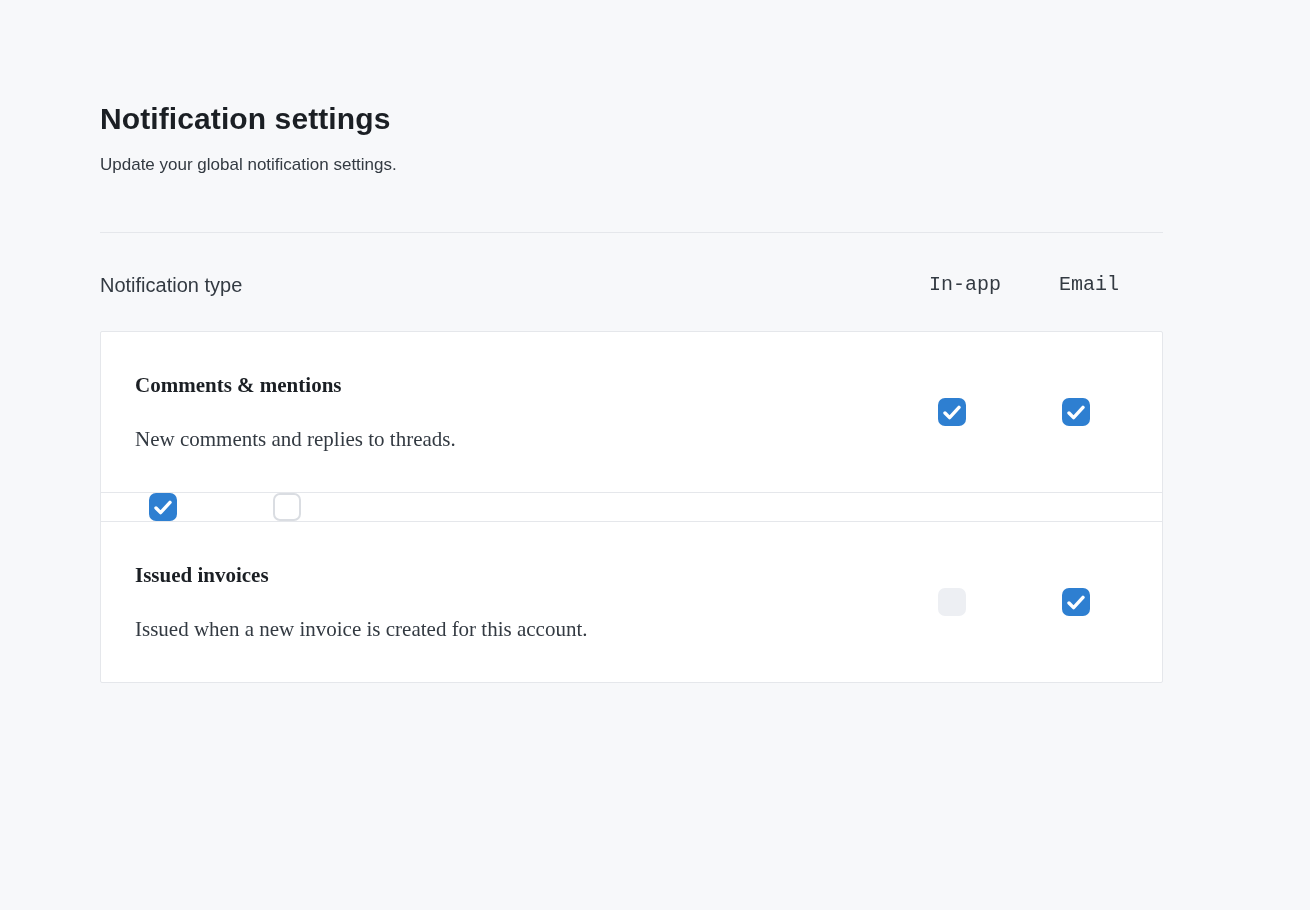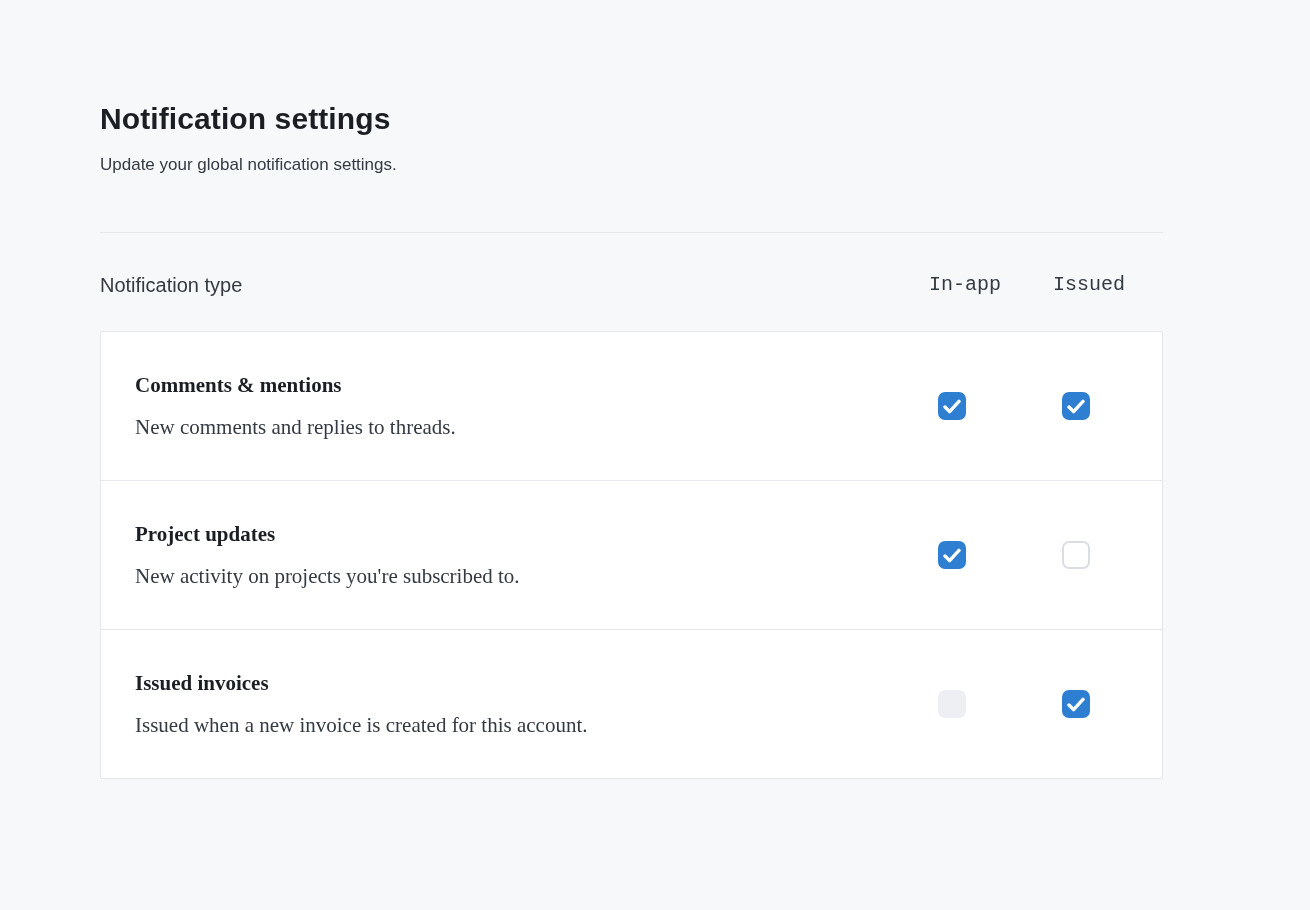--- a/index.html
+++ b/index.html
@@ -74,21 +74,21 @@
     flex: 1;
     padding: 38px 20px 38px 34px;
   }
   .row-title {
     font-size: 21px;
     line-height: 30px;
     font-weight: 700;
     color: var(--text-primary, #1b1f24);
   }
   .row-desc {
-    margin-top: 12px;
+    margin-top: 24px;
     font-size: 21px;
     line-height: 30px;
     color: var(--text-secondary, #333a42);
   }
   .col {
     width: 124px;
     display: flex;
     justify-content: center;
     flex-shrink: 0;
   }
@@ -119,21 +119,21 @@
 
 <div class="content">
   <div class="page-title">Notification settings</div>
   <div class="page-subtitle">Update your global notification settings.</div>
 
   <div class="divider"></div>
 
   <div class="header-row">
     <div class="header-type">Notification type</div>
     <div class="hcol">In-app</div>
-    <div class="hcol">Issued</div>
+    <div class="hcol">Email</div>
   </div>
 
   <div class="card">
   <div class="row">
     <div class="row-text">
       <div class="row-title">Comments &amp; mentions</div>
       <div class="row-desc">New comments and replies to threads.</div>
     </div>
     <div class="col">
       <span class="checkbox checked">
@@ -145,24 +145,20 @@
     <div class="col">
       <span class="checkbox checked">
             <svg width="18" height="15" viewBox="0 0 18 15" aria-hidden="true">
               <path d="M2 8 L6.6 12.6 L16 2.4" stroke="#ffffff" stroke-width="3.4" fill="none" stroke-linecap="round" stroke-linejoin="round"></path>
             </svg>
           </span>
     </div>
   </div>
 
   <div class="row">
-    <div class="row-text">
-      <div class="row-title">Project updates</div>
-      <div class="row-desc">New activity on projects you're subscribed to.</div>
-    </div>
     <div class="col">
       <span class="checkbox checked">
             <svg width="18" height="15" viewBox="0 0 18 15" aria-hidden="true">
               <path d="M2 8 L6.6 12.6 L16 2.4" stroke="#ffffff" stroke-width="3.4" fill="none" stroke-linecap="round" stroke-linejoin="round"></path>
             </svg>
           </span>
     </div>
     <div class="col">
       <span class="checkbox unchecked"></span>
     </div>

